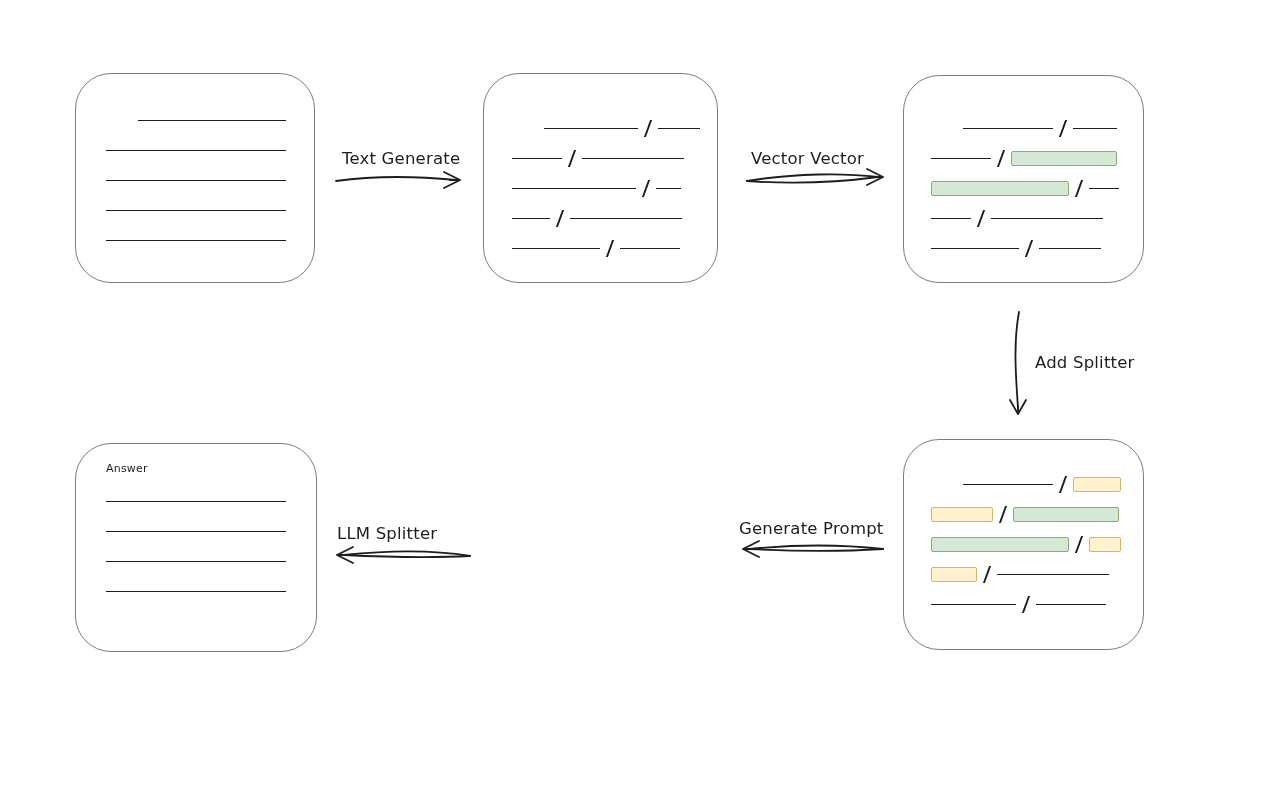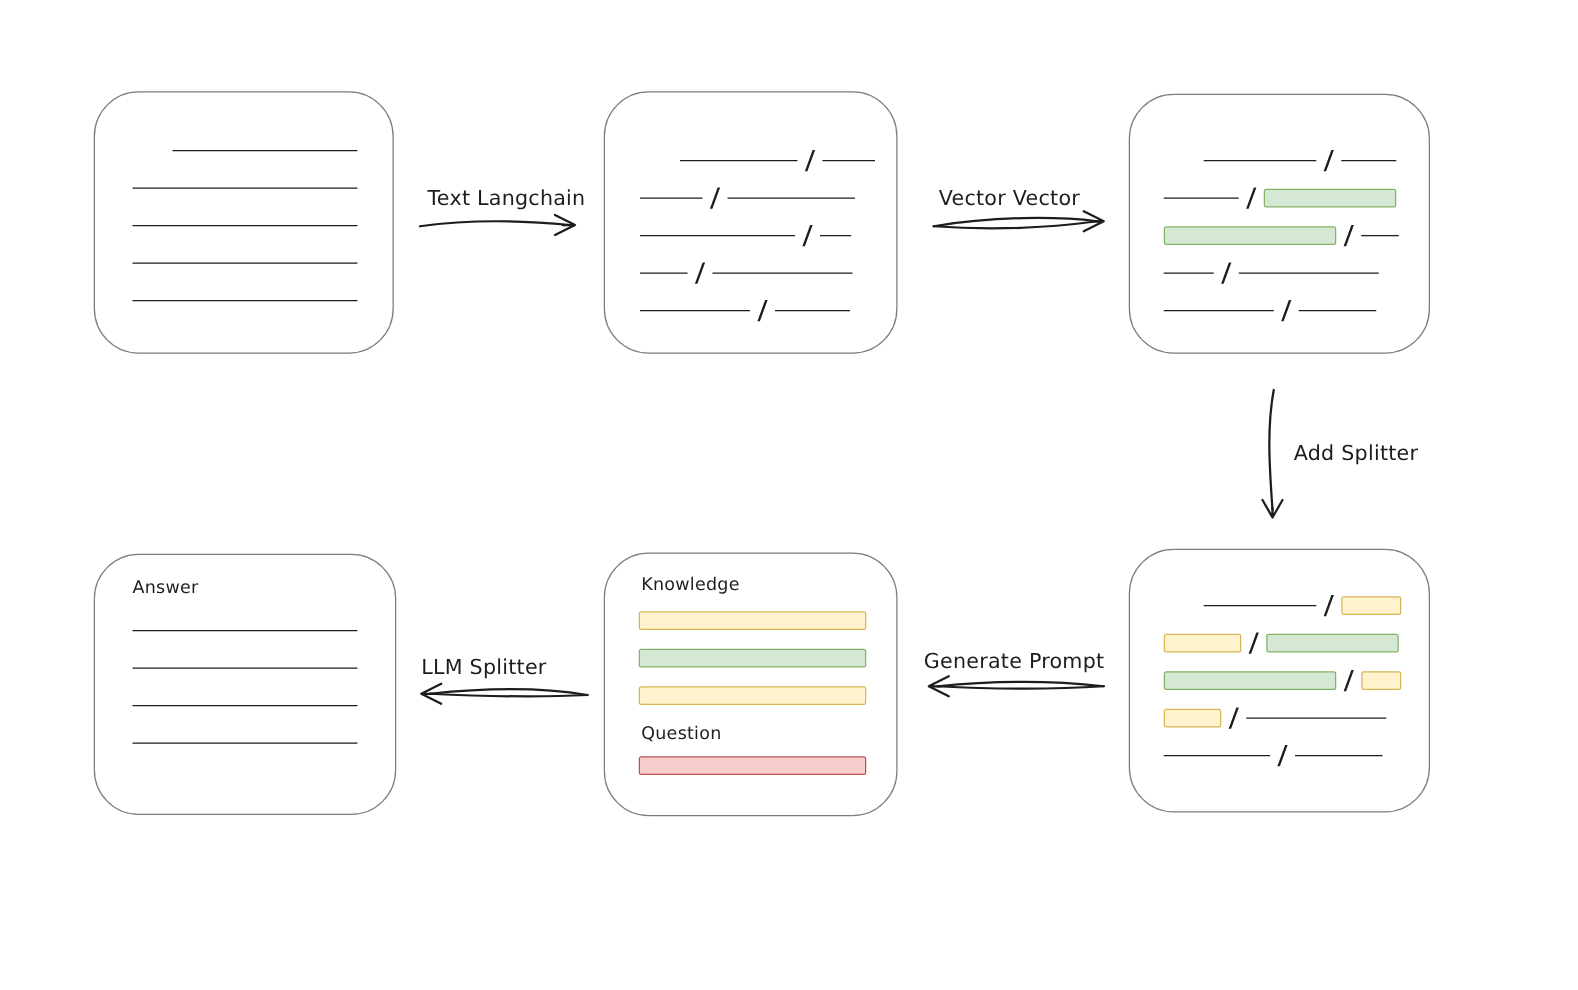--- a/index.html
+++ b/index.html
@@ -15,21 +15,21 @@
   .rows{display:flex;flex-direction:column;gap:12px;}
   .row{display:flex;align-items:center;height:18px;}
   .row>span{flex:none;}
   .seg-space{display:inline-block;height:1px;}
   .seg-line{border-top:1.7px solid var(--stroke);height:0;}
   .seg-slash{width:2.2px;height:17px;background:var(--stroke);transform:skewX(-20deg);margin:0 9px;}
   .seg-chunk{height:15px;border:1.5px solid;border-radius:2px;box-sizing:border-box;}
   .seg-chunk.green{background:var(--green-fill);border-color:var(--green-stroke);}
   .seg-chunk.yellow{background:var(--yellow-fill);border-color:var(--yellow-stroke);}
   .seg-chunk.red{background:var(--red-fill);border-color:var(--red-stroke);}
-  .box-title{font-size:14px;letter-spacing:.2px;}
+  .box-title{font-size:11px;letter-spacing:.2px;}
   .label{position:absolute;font-size:16.5px;letter-spacing:.2px;white-space:nowrap;}
   .caption{position:absolute;font-size:18px;letter-spacing:.2px;white-space:nowrap;}
   svg.arrows{position:absolute;left:0;top:0;pointer-events:none;}
   svg.arrows path{stroke:var(--stroke);stroke-width:1.8;fill:none;stroke-linecap:round;stroke-linejoin:round;}
 </style>
 </head>
 <body>
 
 <div class="canvas">
 
@@ -161,42 +161,20 @@
           <span class="seg-line" style="width: 112px;"></span>
         </div>
         <div class="row">
           <span class="seg-line" style="width: 85px;"></span>
           <span class="seg-slash"></span>
           <span class="seg-line" style="width: 70px;"></span>
         </div>
       </div>
   </div>
 
-  <div class="box" style="left:483px;top:442px;width:235px;height:211px">
-    <div class="content" style="padding:17px 0 0 27px">
-      <div class="box-title" style="margin:0 0 11px 2px">Knowledge</div>
-      <div class="rows">
-          <div class="row">
-            <span class="seg-chunk yellow" style="width: 182px;"></span>
-          </div>
-          <div class="row">
-            <span class="seg-chunk green" style="width: 182px;"></span>
-          </div>
-          <div class="row">
-            <span class="seg-chunk yellow" style="width: 182px;"></span>
-          </div>
-        </div>
-      <div class="box-title" style="margin:14px 0 8px 2px">Question</div>
-      <div class="rows">
-          <div class="row">
-            <span class="seg-chunk red" style="width: 182px;"></span>
-          </div>
-        </div>
-    </div>
-  </div>
 
   <div class="box" style="left:75px;top:443px;width:242px;height:209px">
     <div class="content" style="padding:18px 30px 0 30px">
       <div class="box-title">Answer</div>
       <div class="rows" style="margin-top:17px">
           <div class="row">
             <span class="seg-line" style="width: 180px;"></span>
           </div>
           <div class="row">
             <span class="seg-line" style="width: 180px;"></span>
@@ -204,20 +182,20 @@
           <div class="row">
             <span class="seg-line" style="width: 180px;"></span>
           </div>
           <div class="row">
             <span class="seg-line" style="width: 180px;"></span>
           </div>
         </div>
     </div>
   </div>
 
-  <div class="label" style="left:342px;top:149px">Text Langchain</div>
+  <div class="label" style="left:342px;top:149px">Text Generate</div>
   <div class="label" style="left:751px;top:149px">Vector Vector</div>
   <div class="label" style="left:1035px;top:353px">Add Splitter</div>
   <div class="label" style="left:739px;top:519px">Generate Prompt</div>
   <div class="label" style="left:337px;top:524px">LLM Splitter</div>
 
 
 </div>
 
 </body></html>

